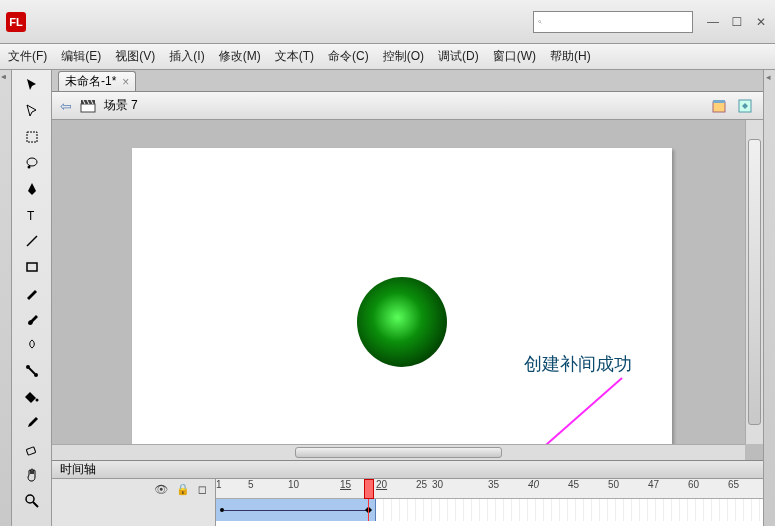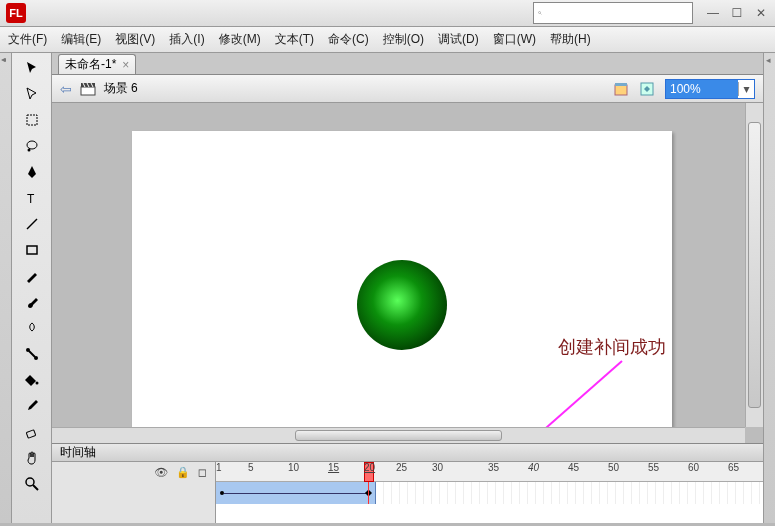--- a/index.html
+++ b/index.html
@@ -1,17 +1,17 @@
 <!DOCTYPE html>
 <html><head>
 <meta charset="utf-8">
 <style>
 * { margin: 0; padding: 0; box-sizing: border-box; font-family: "Microsoft YaHei", Arial, sans-serif; font-size: 12px; }
 body { background: #b8b8b8; width: 775px; height: 526px; overflow: hidden; position: relative; }
-.titlebar { height: 27px; background: linear-gradient(#f0f0f0,#dcdcdc); display: flex; align-items: center; padding: 0 6px; border-bottom: 1px solid #999; }
+.titlebar { height: 44px; background: linear-gradient(#f0f0f0,#dcdcdc); display: flex; align-items: center; padding: 0 6px; border-bottom: 1px solid #999; }
 .app-icon { width: 20px; height: 20px; background: #c00; border-radius: 3px; display: flex; align-items: center; justify-content: center; color: #fff; font-weight: bold; font-size: 11px; }
 .titlebar-spacer { flex: 1; }
 .workspace-combo { height: 22px; background: linear-gradient(#fafafa,#e0e0e0); border: 1px solid #888; padding: 0 20px 0 8px; display: flex; align-items: center; position: relative; }
 .workspace-combo::after { content: "▾"; position: absolute; right: 6px; color: #555; }
 .search-box { margin-left: 8px; height: 22px; width: 160px; background: #fff; border: 1px solid #888; display: flex; align-items: center; padding: 0 4px; }
 .search-box svg { width: 12px; height: 12px; margin-right: 4px; }
 .win-controls { margin-left: 12px; display: flex; gap: 8px; color: #555; }
 .win-btn { width: 16px; height: 16px; display: flex; align-items: center; justify-content: center; cursor: default; }
 
 .menubar { height: 26px; background: linear-gradient(#f5f5f5,#e2e2e2); border-bottom: 1px solid #999; display: flex; align-items: center; padding: 0 8px; gap: 14px; }
@@ -37,21 +37,21 @@
 .clapper { width: 16px; height: 14px; }
 .scene-spacer { flex: 1; }
 .scene-icon { width: 18px; height: 16px; }
 .zoom-box { width: 90px; height: 20px; background: #fff; border: 1px solid #2a6fd6; display: flex; align-items: center; }
 .zoom-val { flex: 1; background: #3a8ae8; color: #fff; padding: 0 4px; height: 100%; display: flex; align-items: center; }
 .zoom-arrow { width: 16px; text-align: center; color: #555; border-left: 1px solid #aaa; }
 
 .stage-wrap { flex: 1; background: #bcbcbc; position: relative; overflow: hidden; }
 .stage { position: absolute; left: 80px; top: 28px; width: 540px; height: 300px; background: #fff; box-shadow: 2px 2px 3px rgba(0,0,0,.25); }
 .ball { position: absolute; left: 50%; top: 58%; transform: translate(-50%,-50%); width: 90px; height: 90px; border-radius: 50%; background: radial-gradient(circle at 45% 45%, #5aff5a 0%, #0b8f0b 35%, #003600 80%, #000 100%); }
-.annotation { position: absolute; left: 506px; top: 232px; color: #7f1d1d; font-size: 18px; }
+.annotation { position: absolute; left: 472px; top: 232px; color: #0c4a6e; font-size: 18px; }
 .arrow-line { position: absolute; left: 430px; top: 252px; width: 160px; height: 130px; pointer-events: none; }
 .hscroll { position: absolute; bottom: 0; left: 0; right: 18px; height: 16px; background: #ddd; border-top: 1px solid #aaa; display: flex; }
 .hscroll .track { flex: 1; position: relative; }
 .hscroll .thumb { position: absolute; left: 35%; width: 30%; top: 2px; bottom: 2px; background: linear-gradient(#f0f0f0,#c8c8c8); border: 1px solid #999; border-radius: 3px; }
 .vscroll { position: absolute; top: 0; bottom: 16px; right: 0; width: 18px; background: #ddd; border-left: 1px solid #aaa; }
 .vscroll .vthumb { position: absolute; top: 6%; bottom: 6%; left: 2px; right: 2px; background: linear-gradient(#f0f0f0,#c8c8c8); border: 1px solid #999; border-radius: 3px; }
 
 .timeline-panel { height: 80px; background: #d8d8d8; border-top: 1px solid #888; display: flex; flex-direction: column; }
 .tl-title { height: 18px; background: linear-gradient(#e8e8e8,#d0d0d0); border-bottom: 1px solid #999; padding: 0 8px; display: flex; }
 .tl-body { flex: 1; display: flex; }
@@ -217,34 +217,30 @@
 
     <div class="scene-bar">
       <span class="scene-arrow">⇦</span>
       <svg class="clapper" viewBox="0 0 16 14">
           <rect x="1" y="5" width="14" height="8" fill="#fff" stroke="#444"></rect>
           <rect x="1" y="1" width="14" height="4" fill="#444"></rect>
           <line x1="3" y1="1" x2="5" y2="5" stroke="#fff"></line>
           <line x1="7" y1="1" x2="9" y2="5" stroke="#fff"></line>
           <line x1="11" y1="1" x2="13" y2="5" stroke="#fff"></line>
         </svg>
-      <span>场景 6</span>
+      <span>场景 7</span>
       <div class="scene-spacer"></div>
       <svg class="scene-icon" viewBox="0 0 18 16">
           <rect x="2" y="4" width="12" height="10" fill="#ffd27a" stroke="#a67"></rect>
           <rect x="2" y="2" width="12" height="3" fill="#7ac"></rect>
         </svg>
       <svg class="scene-icon" viewBox="0 0 18 16">
           <rect x="2" y="2" width="12" height="12" fill="#cfe" stroke="#59a"></rect>
           <path d="M5 8l3-3 3 3-3 3z" fill="#59a"></path>
         </svg>
-      <div class="zoom-box">
-        <span class="zoom-val">100%</span>
-        <span class="zoom-arrow">▾</span>
-      </div>
     </div>
 
     <div class="stage-wrap">
       <div class="stage">
         <div class="ball"></div>
       </div>
       <div class="annotation">创建补间成功</div>
       <svg class="arrow-line" viewBox="0 0 160 130">
           <defs>
             <marker id="ah" markerWidth="10" markerHeight="10" refX="2" refY="3" orient="auto">
@@ -274,29 +270,29 @@
             <span>🔒</span>
             <span>◻</span>
           </div>
         </div>
         <div class="tl-right">
           <div class="ruler" id="ruler">
             <div class="playhead" id="playhead" style="left: 148px;"></div>
           <span class="tick" style="left: 0px;">1</span>
               <span class="tick" style="left: 32px;">5</span>
               <span class="tick" style="left: 72px;">10</span>
-              <span class="tick" style="left: 112px; text-decoration: underline;">15</span>
-              <span class="tick" style="left: 148px; text-decoration: underline;">20</span>
-              <span class="tick" style="left: 180px;">25</span>
+              <span class="tick" style="left: 124px; text-decoration: underline;">15</span>
+              <span class="tick" style="left: 160px; text-decoration: underline;">20</span>
+              <span class="tick" style="left: 200px;">25</span>
               <span class="tick" style="left: 216px;">30</span>
               <span class="tick" style="left: 272px;">35</span>
               <span class="tick" style="left: 312px; font-style: italic;">40</span>
               <span class="tick" style="left: 352px;">45</span>
               <span class="tick" style="left: 392px;">50</span>
-              <span class="tick" style="left: 432px;">55</span>
+              <span class="tick" style="left: 432px;">47</span>
               <span class="tick" style="left: 472px;">60</span>
               <span class="tick" style="left: 512px;">65</span>
             </div>
           <div class="frames-row">
             <div class="tween" id="tween" style="width: 160px;">
                 <div class="tween-line"></div>
               </div>
             <div class="playhead-line" id="playhead-line" style="left: 152px;"></div>
           </div>
         </div>

